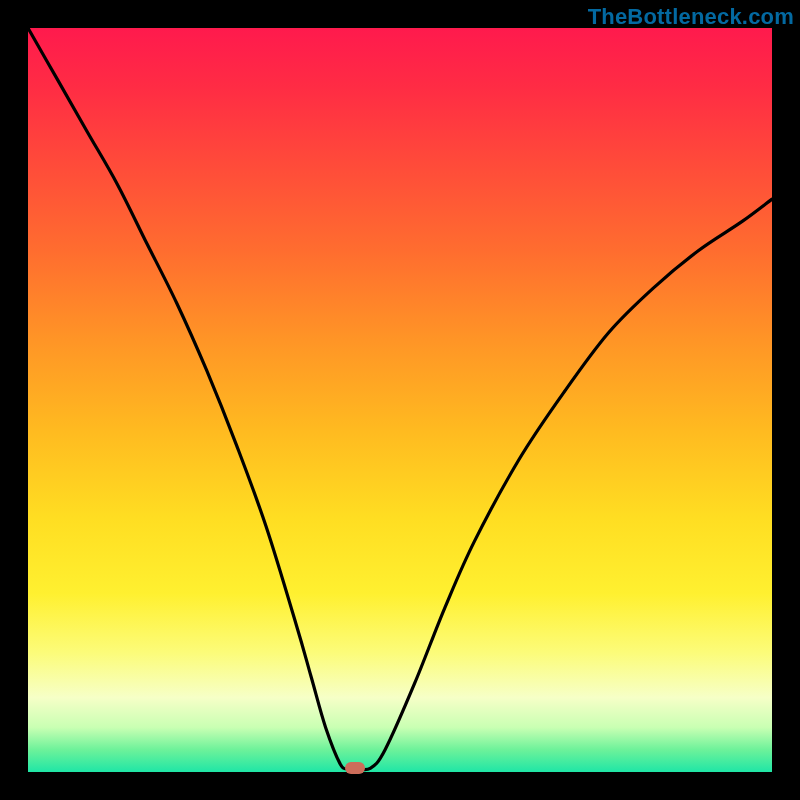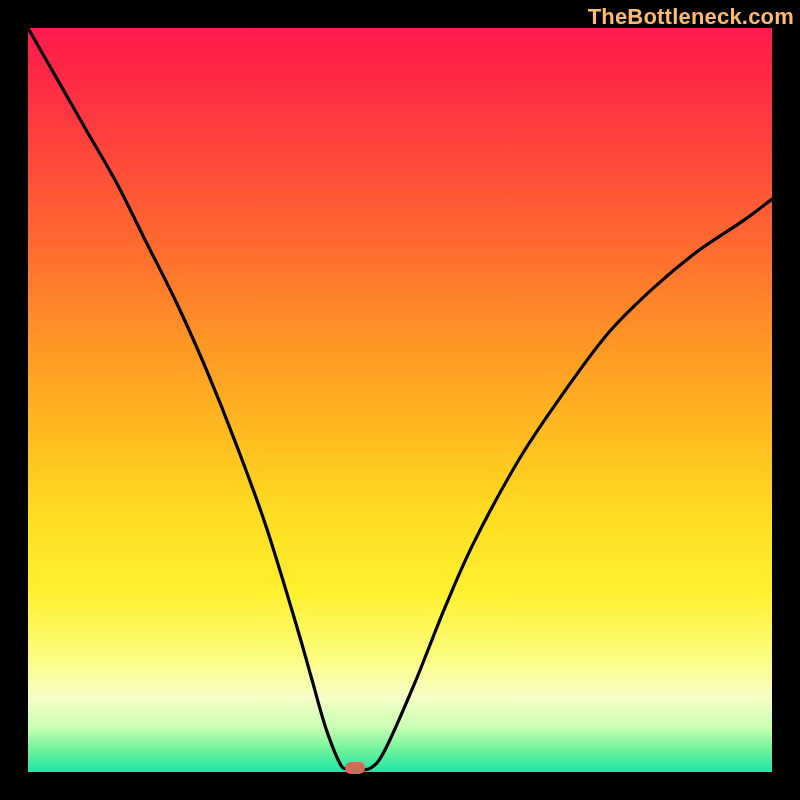--- a/index.html
+++ b/index.html
@@ -42,21 +42,21 @@
       #1fe6a6 100%
     );
   }
   .watermark {
     position: absolute;
     top: 4px;
     right: 6px;
     font-family: Arial, Helvetica, sans-serif;
     font-size: 22px;
     font-weight: 600;
-    color: #fdba74;
+    color: #0369a1;
     letter-spacing: 0.2px;
     user-select: none;
   }
   svg.curve {
     position: absolute;
     left: 28px;
     top: 28px;
     width: 744px;
     height: 744px;
     overflow: visible;

